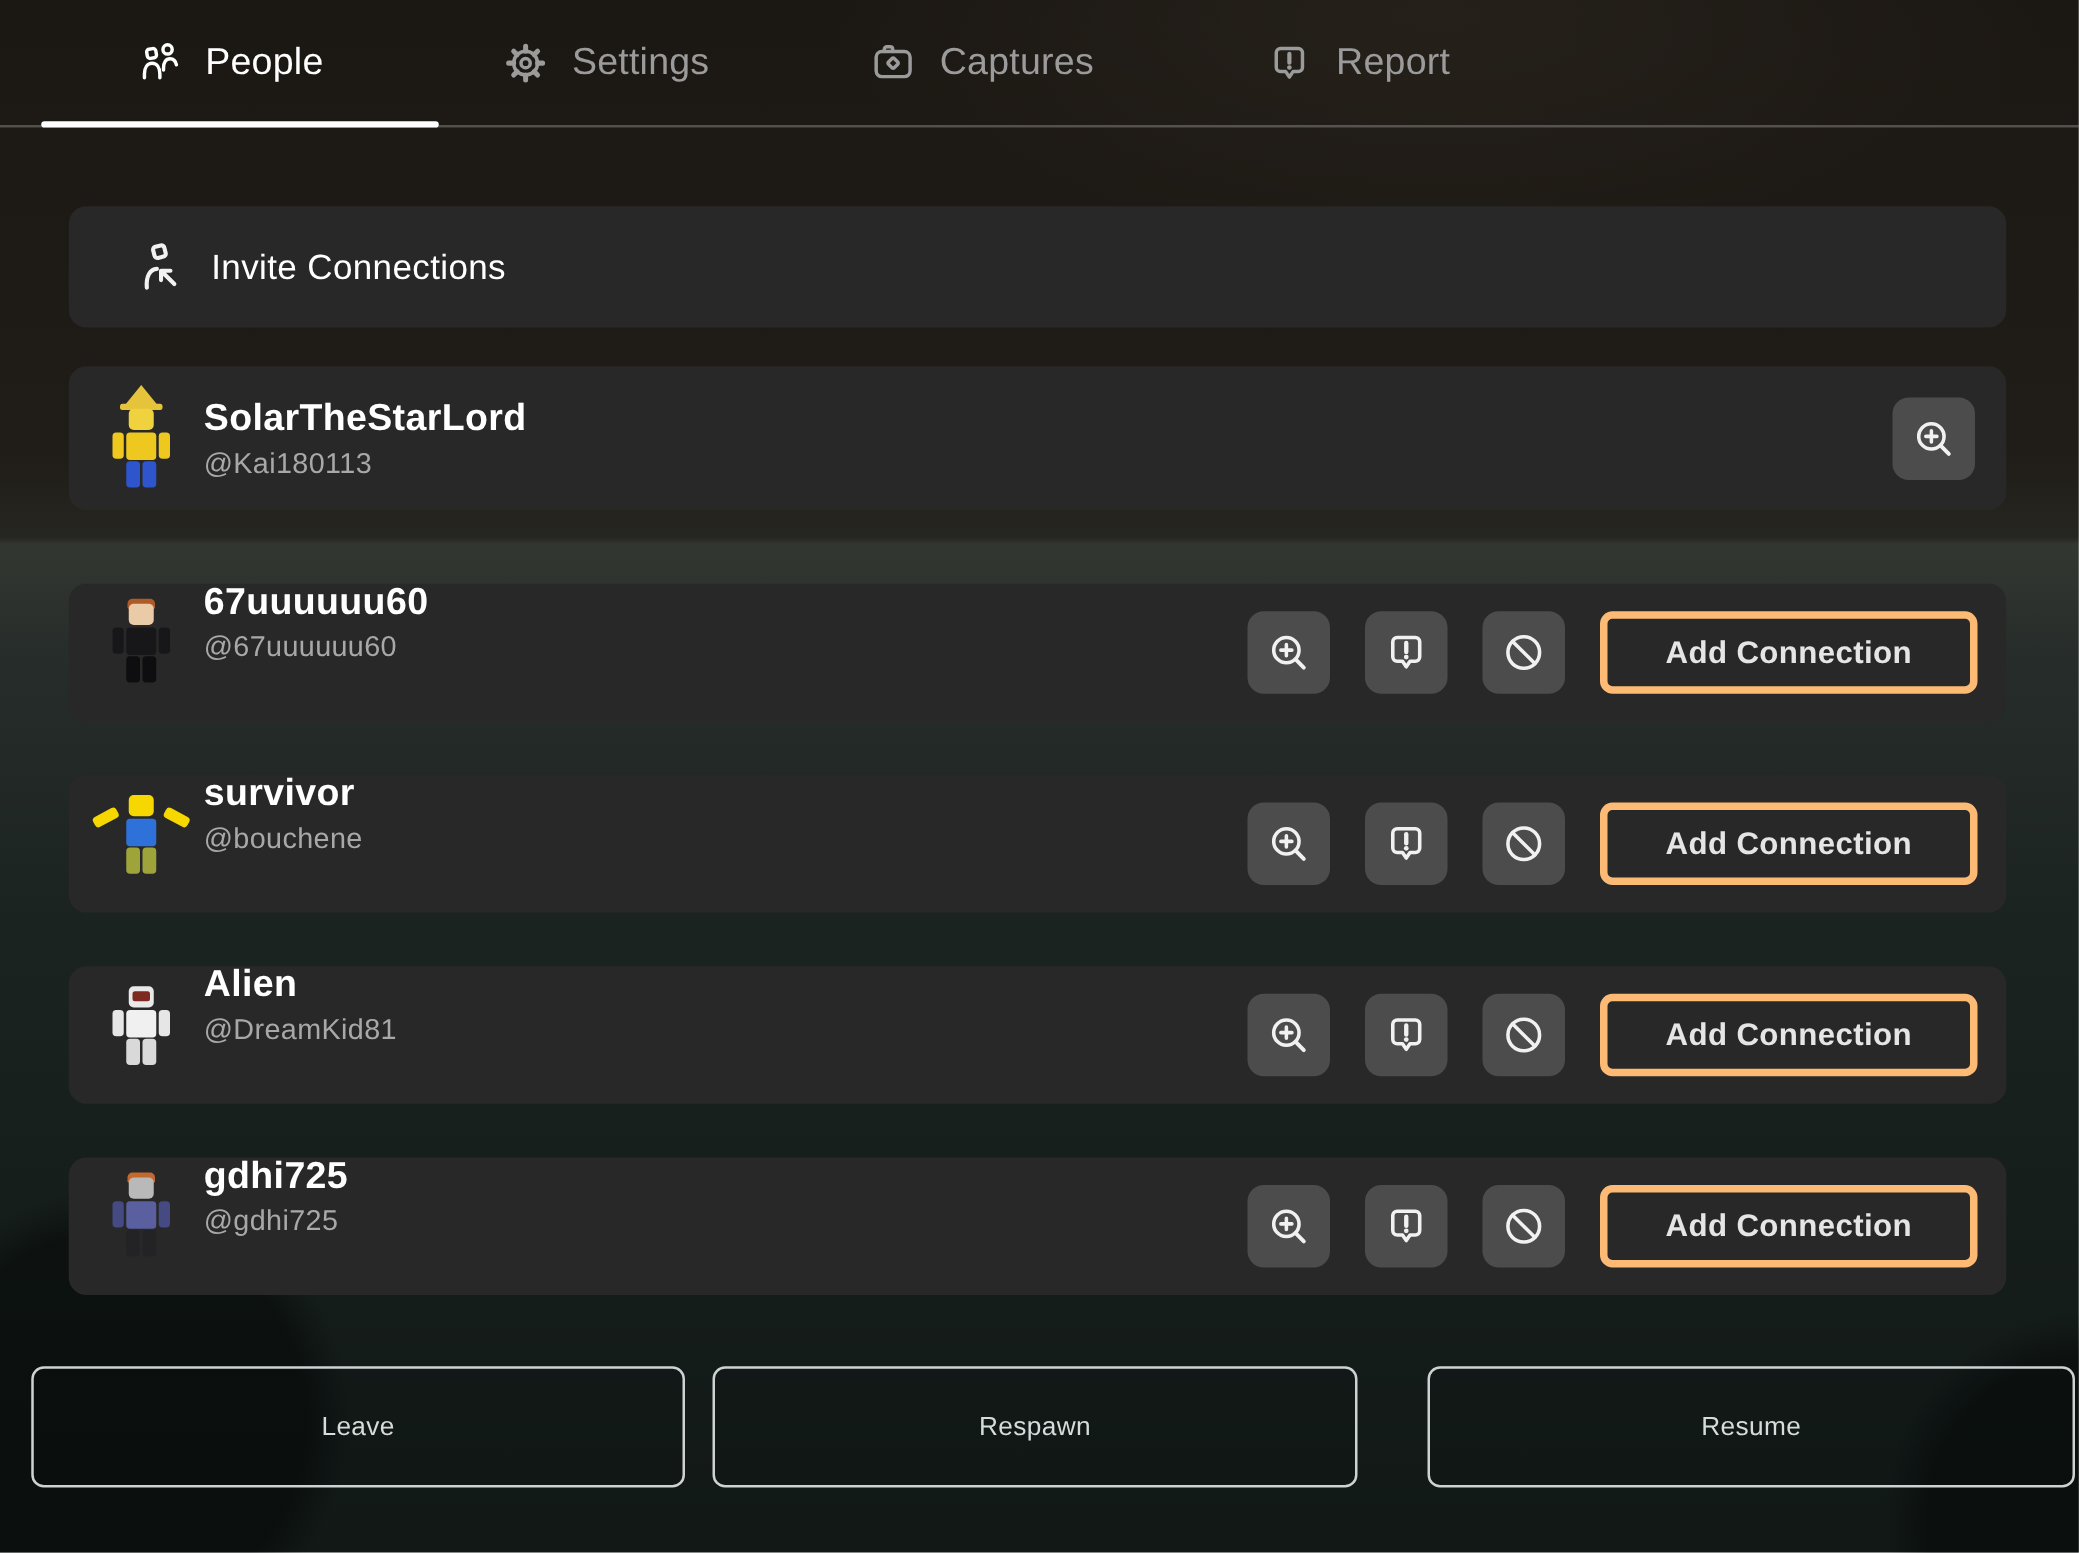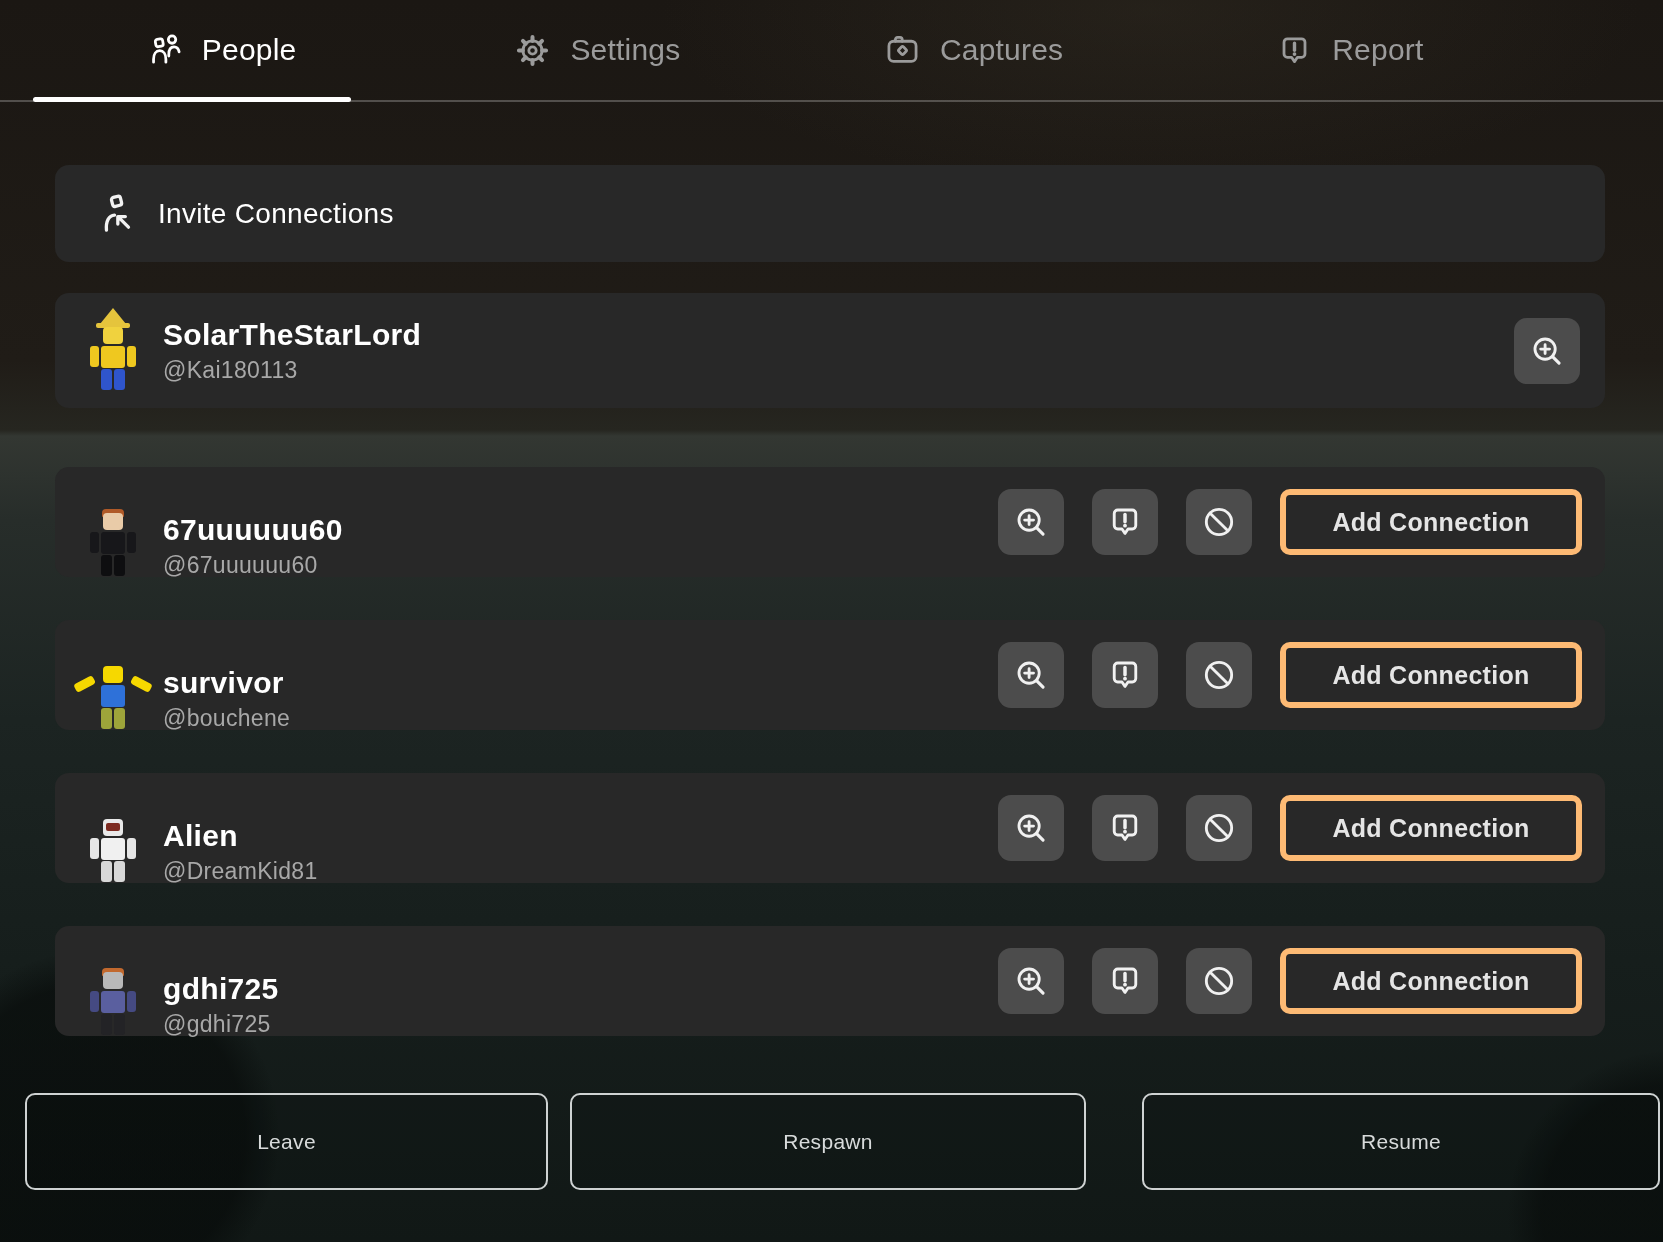--- a/index.html
+++ b/index.html
@@ -11,33 +11,33 @@
       radial-gradient(circle 170px at 1672px 1215px, rgba(5,8,7,.5) 0 130px, rgba(5,8,7,0) 165px),
       radial-gradient(ellipse 700px 260px at 1150px 10px, rgba(64,58,44,.28), rgba(0,0,0,0) 70%),
       linear-gradient(180deg,#1b1713 0px,#201c17 360px,#262620 430px,#333732 436px,#272d2a 520px,#1c2422 720px,#161e1c 960px,#111816 1242px);
     color:#fff; -webkit-font-smoothing:antialiased;
   }
   svg{display:block}
   .stroke{fill:none;stroke:currentColor;stroke-width:1.8;stroke-linecap:round;stroke-linejoin:round}
 
   
   .nav{position:absolute;left:0;top:0;width:100%;height:100px;border-bottom:2px solid rgba(255,255,255,.24)}
-  .nav-grid{position:absolute;left:33px;top:0;width:1505px;height:100px;display:grid;grid-template-columns:repeat(4,1fr)}
+  .nav-grid{position:absolute;left:33px;top:0;width:1505px;height:100px;display:grid;grid-template-columns:repeat(5,1fr)}
   .tab{display:flex;align-items:center;justify-content:center;gap:19px;color:#9b9b9b;font-size:30px;font-weight:500;cursor:pointer;background:none;border:none;font-family:inherit;letter-spacing:.2px}
   .tab.active{color:#ffffff}
   .tab svg{width:37px;height:37px}
   .nav-underline{position:absolute;left:33px;top:97px;width:318px;height:5px;background:#fff;border-radius:3px}
 
   
   .card{position:absolute;left:55px;width:1550px;background:#282828;border-radius:14px;box-sizing:border-box}
-  .invite-card{top:165px;height:97px;display:flex;align-items:center;padding-left:39px;gap:20px;cursor:pointer}
+  .invite-card{top:165px;height:97px;display:flex;align-items:center;padding-left:50px;gap:20px;cursor:pointer}
   .invite-card svg{width:44px;height:44px;color:#f2f2f2}
   .invite-label{font-size:28px;color:#fff;font-weight:500;letter-spacing:.3px}
 
-  .player-card{display:flex;align-items:flex-end;position:relative;height:110px;background:#282828;border-radius:14px;margin-bottom:43px}
+  .player-card{display:flex;align-items:flex-start;position:relative;height:110px;background:#282828;border-radius:14px;margin-bottom:43px}
   .solar-card{top:293px;height:115px;display:flex;align-items:center;position:absolute}
   .rows{position:absolute;left:55px;top:467px;width:1550px}
   .rows .player-card{width:100%}
 
   .ptext{margin-left:22px;line-height:1}
   .pname{font-size:30px;font-weight:700;color:#ffffff;letter-spacing:.3px}
   .puser{font-size:23px;color:#a8a8a8;margin-top:9px;letter-spacing:.3px}
 
   .actions{position:absolute;right:23px;top:50%;transform:translateY(-50%);display:flex;align-items:center;gap:28px}
   .icon-btn{width:66px;height:66px;border-radius:13px;background:#4c4c4c;display:flex;align-items:center;justify-content:center;border:none;cursor:pointer;color:#f1f1f1;padding:0}

